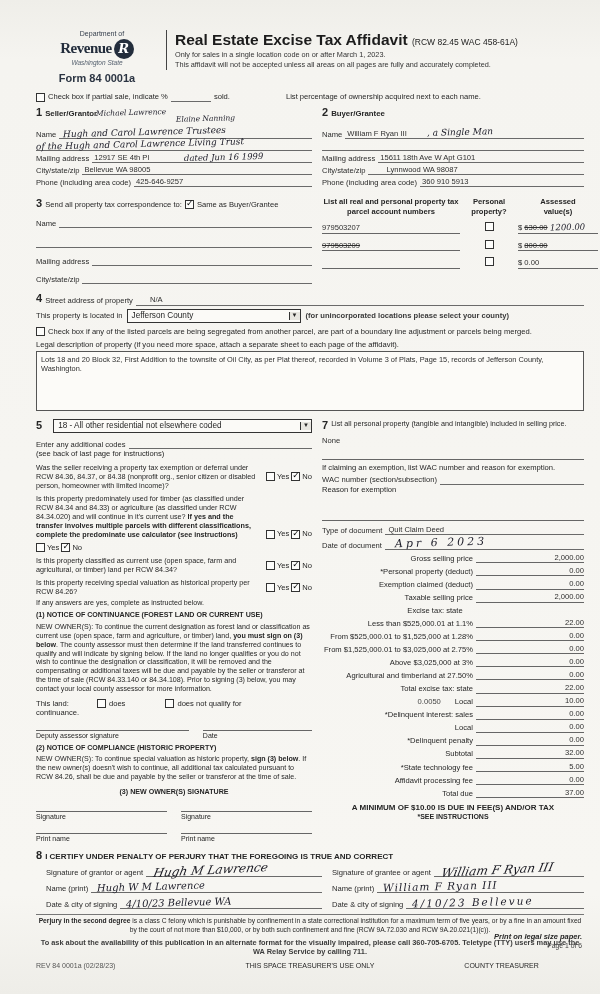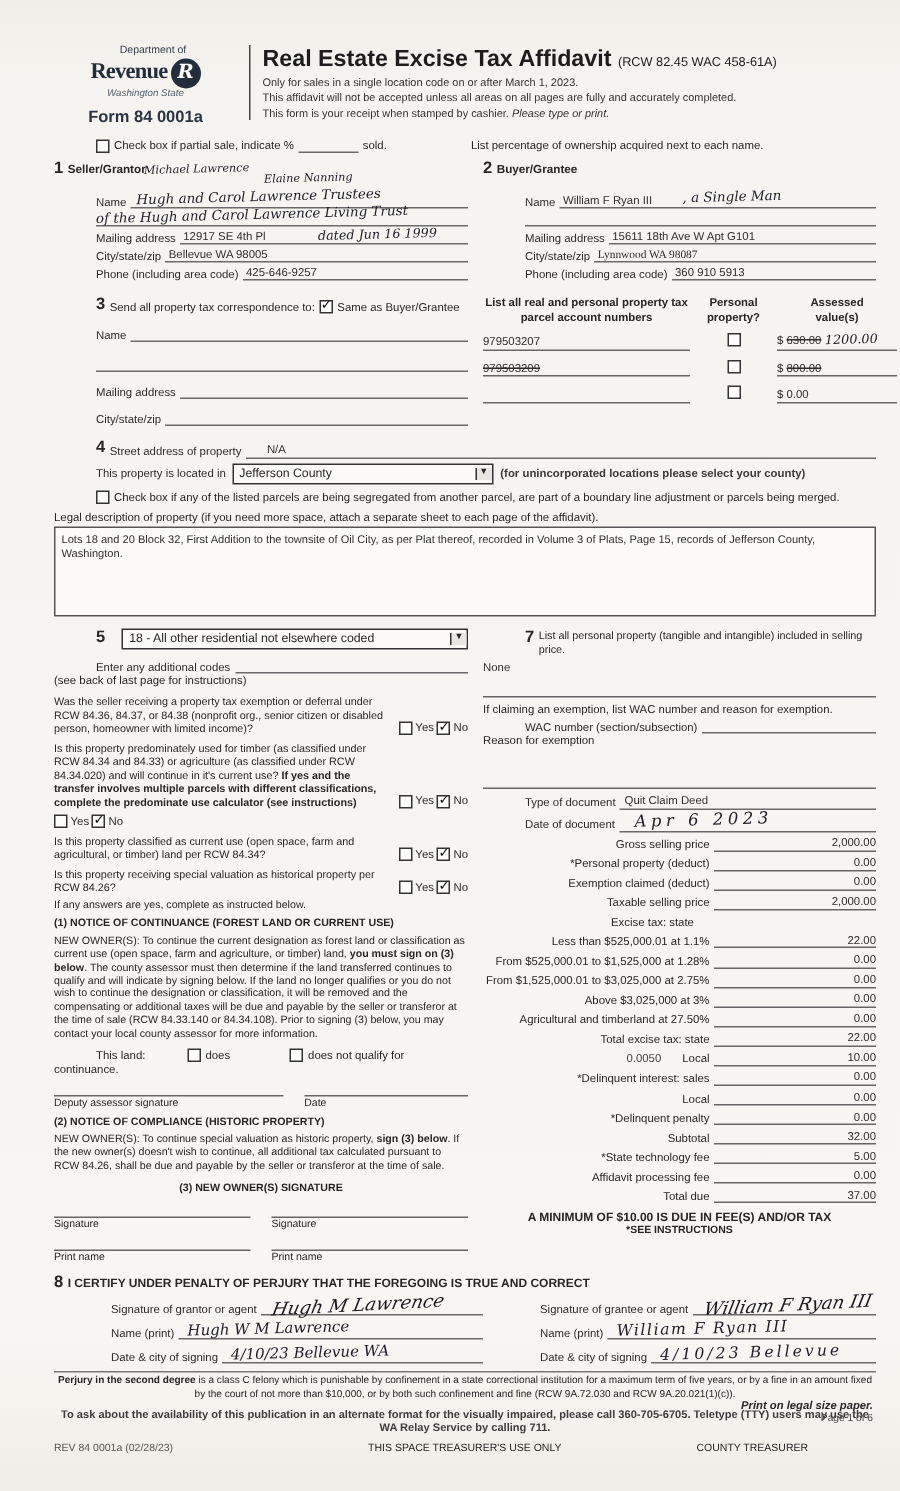--- a/index.html
+++ b/index.html
@@ -12,21 +12,21 @@
   .brandRow{display:flex;align-items:center;justify-content:center;gap:2px;}
   .brand{font-size:15px;font-weight:bold;color:#232d3c;letter-spacing:-0.5px;font-family:Liberation Serif, serif;}
   .logoMark{width:20px;height:20px;border-radius:50%;background:#232d3c;color:#fff;font-weight:bold;font-size:13px;line-height:20px;text-align:center;font-family:"DejaVu Serif",serif;font-style:italic;}
   .waState{font-size:6.5px;font-style:italic;color:#55606e;}
   .formNo{font-size:11px;font-weight:bold;color:#2b3442;margin-top:5px;}
   .titleBlk{border-left:1.6px solid #444;padding-left:8px;flex:1;}
   .title{font-size:15.5px;font-weight:bold;color:#1c1c1c;}
   .titleRef{font-size:8.5px;font-weight:normal;text-align:center;}
   .hline{font-size:7.3px;margin-top:1px;color:#333;}
   
-  .row{display:flex;align-items:flex-end;margin-top:2px;margin-left:28px;}
+  .row{display:flex;align-items:flex-end;margin-top:2px;}
   .lbl{white-space:nowrap;color:#2a2a2a;}
   .line{flex:1;border-bottom:1px solid #6a6a6a;min-height:9px;position:relative;margin-left:3px;}
   .shortline{width:40px;border-bottom:1px solid #6a6a6a;min-height:9px;margin:0 3px;}
   .secNo{font-size:11px;font-weight:bold;margin-right:3px;}
   .secTitle{font-weight:bold;font-size:7.8px;}
   .cb{width:7px;height:7px;border:1px solid #333;display:inline-block;position:relative;background:#fdfdfb;flex:none;}
   .cb.checked::after{content:"✓";position:absolute;top:-3px;left:0px;font-size:9px;color:#111;}
   .typed{color:#2e2e2e;}
   .hw{font-family:"DejaVu Serif",serif;font-style:italic;color:#1c1c28;transform:rotate(-1.5deg);display:inline-block;}
   .sig{font-family:"DejaVu Serif",serif;font-style:italic;color:#181820;transform:skewX(-14deg) rotate(-3deg);display:inline-block;font-size:12px;white-space:nowrap;}
@@ -41,21 +41,21 @@
   .parAcct{width:138px;border-bottom:1px solid #666;}
   .parCb{width:58px;text-align:center;}
   .parVal{width:80px;border-bottom:1px solid #666;white-space:nowrap;}
   
   .dd{border:1.5px solid #333;background:#fbfaf7;display:inline-flex;align-items:center;justify-content:space-between;padding:1px 0 1px 4px;font-size:8.2px;}
   .ddBtn{border-left:1px solid #333;padding:0 2px;margin-left:4px;background:#e8e6e0;font-size:6px;}
   .legalBox{border:1.2px solid #555;background:#fcfbf8;height:52px;padding:3px 4px;margin-top:2px;font-size:7.4px;}
   
   .q{display:flex;margin-top:4px;}
   .qText{flex:1;padding-right:4px;}
-  .yn{white-space:nowrap;display:flex;align-items:flex-end;gap:2px;}
+  .yn{white-space:nowrap;display:flex;align-items:center;gap:2px;}
   
   .taxrow{display:flex;align-items:flex-end;margin-top:2.6px;}
   .tl{white-space:nowrap;margin-left:auto;}
   .tfill{width:108px;border-bottom:1px solid #666;text-align:right;margin-left:3px;white-space:nowrap;}
   .taxhead{text-align:center;margin:3px 36px 0 0;font-size:7.6px;}
   .pfx{margin-right:14px;color:#444;}
   .minNote{text-align:center;font-weight:bold;font-size:8px;margin-top:5px;}
   .minNote2{text-align:center;font-weight:bold;font-size:7px;}
   .para{font-size:7.1px;margin-top:3px;text-align:left;}
   .sigRow{display:flex;gap:14px;margin-top:14px;}
@@ -76,21 +76,20 @@
         <span class="brand">Revenue</span>
         <span class="logoMark">R</span>
       </div>
       <div class="waState">Washington State</div>
       <div class="formNo">Form 84 0001a</div>
     </div>
     <div class="titleBlk">
       <div class="title"><span>Real Estate Excise Tax Affidavit</span> <span class="titleRef">(RCW 82.45 WAC 458-61A)</span></div>
       <div class="hline">Only for sales in a single location code on or after March 1, 2023.</div>
       <div class="hline">This affidavit will not be accepted unless all areas on all pages are fully and accurately completed.</div>
-      <div class="hline"><span>This form is your receipt when stamped by cashier. </span><i>Please type or print.</i></div>
     </div>
   </div>
 
   <div class="row" style="margin-top:6px;">
     <span class="cb"></span>
     <span style="margin-left:3px;">Check box if partial sale, indicate %</span>
     <span class="shortline"></span>
     <span>sold.</span>
     <span style="margin-left:56px;">List percentage of ownership acquired next to each name.</span>
   </div>
@@ -145,21 +144,21 @@
         </div>
       <div class="row">
         <span class="lbl">Mailing address</span>
         <span class="line">
             <span class="typed" style="position:absolute;left:2px;bottom:0;">15611 18th Ave W Apt G101</span>
           </span>
       </div>
       <div class="row">
         <span class="lbl">City/state/zip</span>
         <span class="line">
-            <span class="typed" style="position:absolute;left:2px;bottom:0;font-family:Liberation Serif, serif;">Lynnwood WA 98087</span>
+            <span class="typed" style="position:absolute;left:18px;bottom:0;">Lynnwood WA 98087</span>
           </span>
       </div>
       <div class="row">
         <span class="lbl">Phone (including area code)</span>
         <span class="line">
             <span class="typed" style="position:absolute;left:2px;bottom:0;">360 910 5913</span>
           </span>
       </div>
     </div>
   </div>

